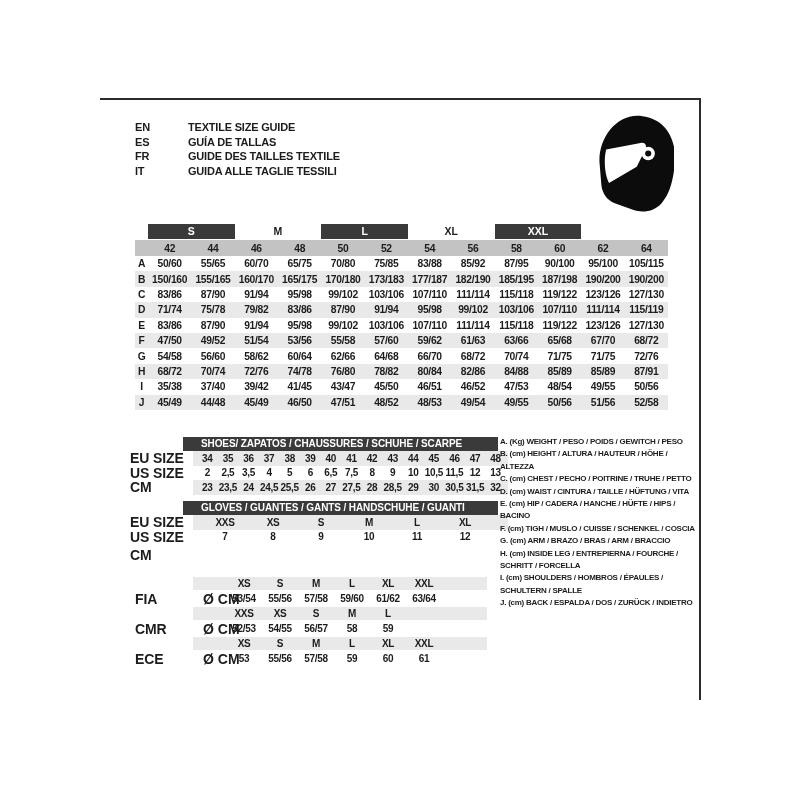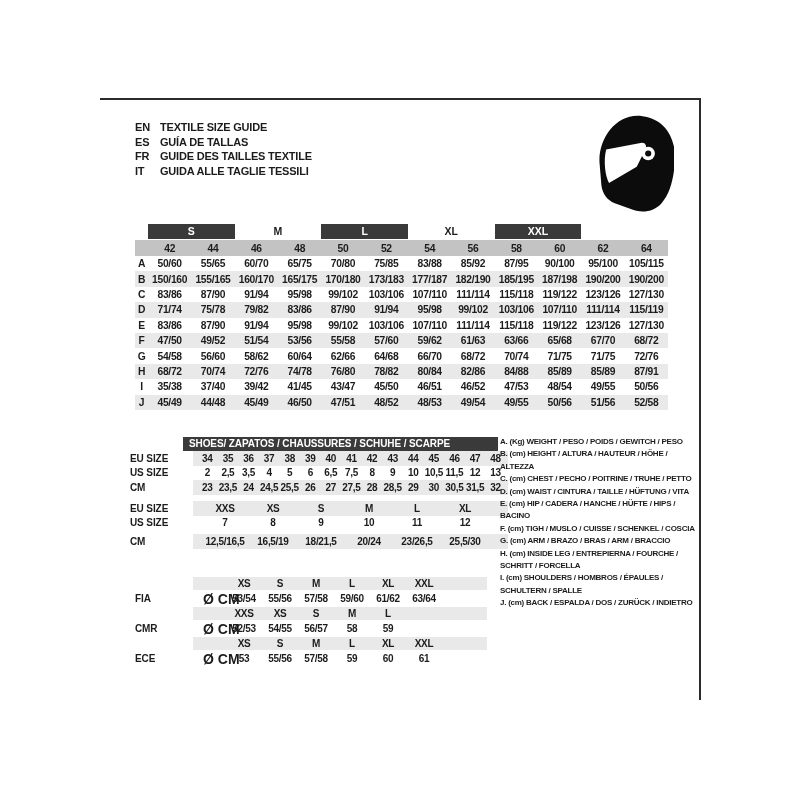--- a/index.html
+++ b/index.html
@@ -7,38 +7,38 @@
   .page {
     position:relative; width:800px; height:800px; background:#ffffff; overflow:hidden;
     font-family:"Liberation Sans","DejaVu Sans",sans-serif; color:#1c1c1c;
   }
   .frame {
     position:absolute; left:100px; top:98px; width:601px; height:602px;
     border-top:2px solid #2b2b2b; border-right:2px solid #2b2b2b;
   }
   
   .langs { position:absolute; left:135px; top:120px; }
-  .lang-row { display:flex; height:14.5px; align-items:center; font-size:11px; font-weight:bold; letter-spacing:-0.2px; }
+  .lang-row { display:flex; height:14.5px; align-items:center; font-size:11px; font-weight:bold; letter-spacing:-0.2px;gap:28px; }
   .lang-code { width:25px; }
   
   .helmet-svg { position:absolute; left:588px; top:112px; width:86px; height:102px; }
   
   #mt { position:absolute; left:135px; top:224px; width:533px; font-weight:bold; }
   .mt-row { display:grid; grid-template-columns:13px repeat(12,1fr); height:15.4px; align-items:center; text-align:center; font-size:10.3px; letter-spacing:-0.3px; }
   .mt-row.shaded { background:#e9e9e9; }
   .group-row { height:16px; align-items:stretch; }
   .gcell { height:15px; line-height:15px; font-size:10.5px; letter-spacing:0; }
   .gcell.dark { background:#3a3a3a; color:#ffffff; }
   .sizes-row { background:#c3c3c3; height:16px; }
   
   .sub { position:absolute; left:130px; font-weight:bold; }
-  .sub-bar { margin-left:53px; width:315px; height:14px; line-height:14px; background:#3a3a3a; color:#fff; font-size:10px; padding-left:6px; letter-spacing:-0.1px; white-space:nowrap; }
+  .sub-bar { margin-left:53px; width:315px; height:14px; line-height:14px; background:#3a3a3a; color:#fff; font-size:10px; padding-left:18px; letter-spacing:-0.1px; white-space:nowrap; }
   .sub-row { display:flex; height:14.5px; align-items:center; }
   .sub-row.gap { margin-top:4px; }
-  .rlabel { width:63px; font-size:10px; letter-spacing:-0.1px; padding-left:0; }
+  .rlabel { width:63px; font-size:14px; letter-spacing:-0.1px; padding-left:0; }
   .vals { display:flex; height:100%; align-items:center; width:315px; }
   .vals.shaded { background:#e9e9e9; }
   .vcell { text-align:center; font-size:10px; letter-spacing:-0.3px; white-space:nowrap; }
   #shoes { top:437px; }
   #shoes .vals { padding-left:4px; }
   #shoes .vcell { width:20.6px; }
   #gloves { top:501px; }
   #gloves .vals { padding-left:8px; }
   #gloves .vcell { width:48px; }
   
@@ -325,20 +325,21 @@
             <div class="vcell">30</div>
             <div class="vcell">30,5</div>
             <div class="vcell">31,5</div>
             <div class="vcell">32</div>
           </div>
         </div>
       </div>
   </div>
 
   <div class="sub" id="gloves">
+    <div class="sub-bar">GLOVES / GUANTES / GANTS / HANDSCHUHE / GUANTI</div>
     <div id="glovesRows">
         <div class="sub-row">
           <div class="rlabel">EU SIZE</div>
           <div class="vals shaded">
             <div class="vcell">XXS</div>
             <div class="vcell">XS</div>
             <div class="vcell">S</div>
             <div class="vcell">M</div>
             <div class="vcell">L</div>
             <div class="vcell">XL</div>
@@ -350,28 +351,20 @@
             <div class="vcell">7</div>
             <div class="vcell">8</div>
             <div class="vcell">9</div>
             <div class="vcell">10</div>
             <div class="vcell">11</div>
             <div class="vcell">12</div>
           </div>
         </div>
         <div class="sub-row gap">
           <div class="rlabel">CM</div>
-          <div class="vals shaded">
-            <div class="vcell">12,5/16,5</div>
-            <div class="vcell">16,5/19</div>
-            <div class="vcell">18/21,5</div>
-            <div class="vcell">20/24</div>
-            <div class="vcell">23/26,5</div>
-            <div class="vcell">25,5/30</div>
-          </div>
         </div>
       </div>
   </div>
 
   <div class="sub" id="helmetTbl">
     <div id="helmetRows" class="h-first">
         <div class="h-row">
           <div class="rlabel"></div>
           <div class="h-strip shaded">
             <div class="unit"></div>

